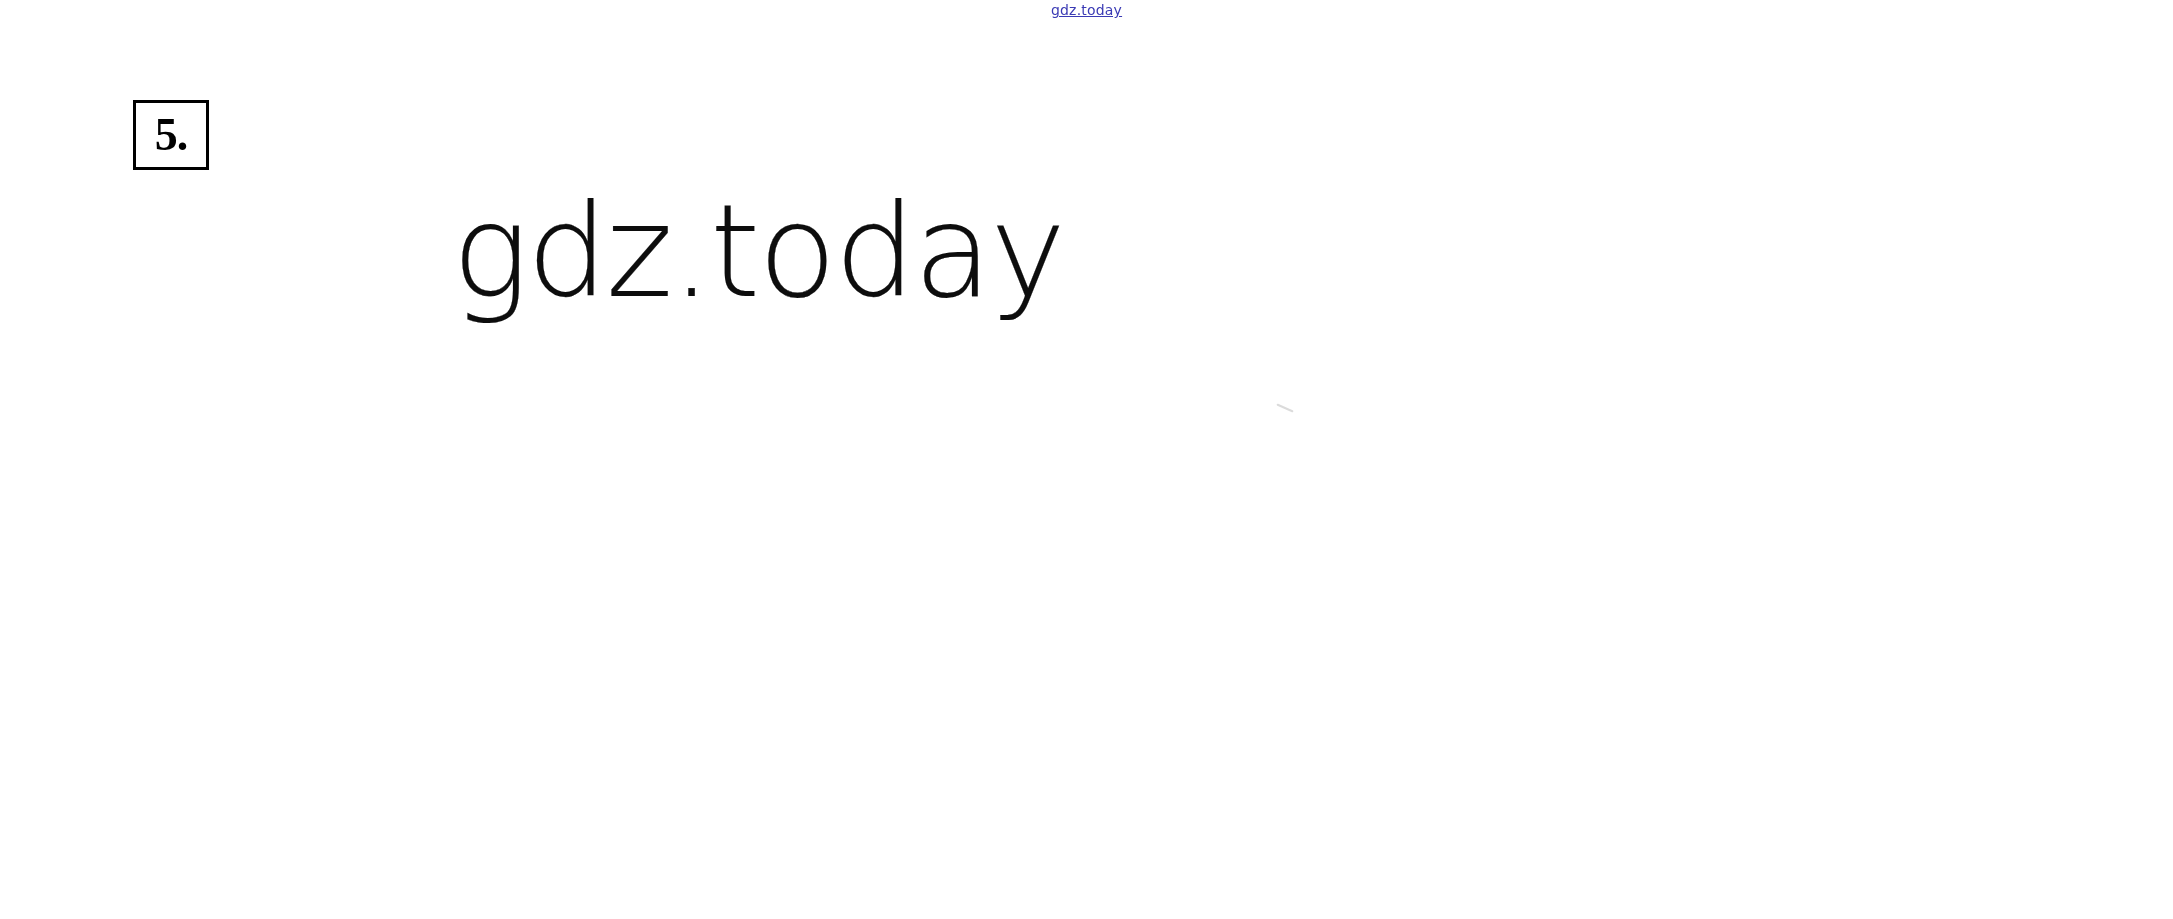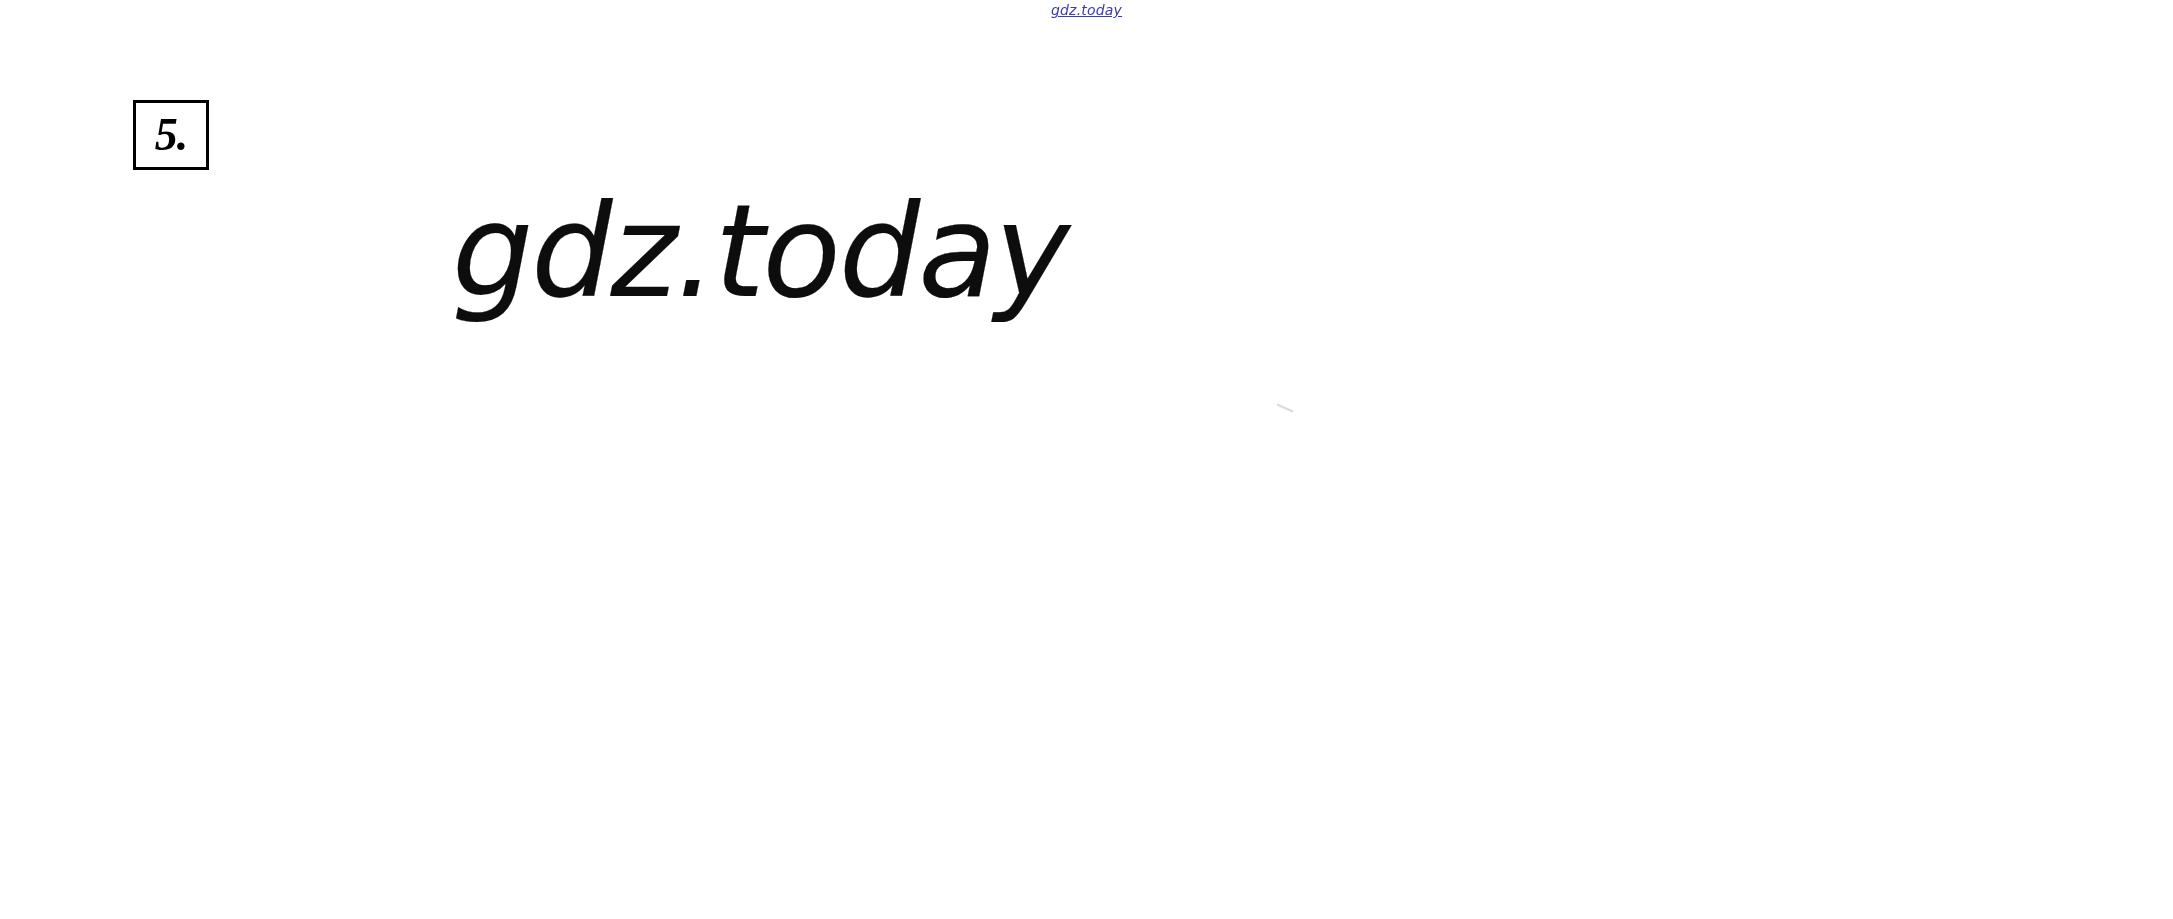--- a/index.html
+++ b/index.html
@@ -12,21 +12,20 @@
     font-family: "Liberation Sans", sans-serif;
     -webkit-font-smoothing: antialiased;
   }
 
   .page {
     position: relative;
     width: 2173px;
     height: 919px;
     background: #ffffff;
     overflow: hidden;
-    font-style: italic;
   }
 
   
   .top-watermark {
     position: absolute;
     top: 0px;
     left: 0;
     width: 2173px;
     text-align: center;
     line-height: 20px;

